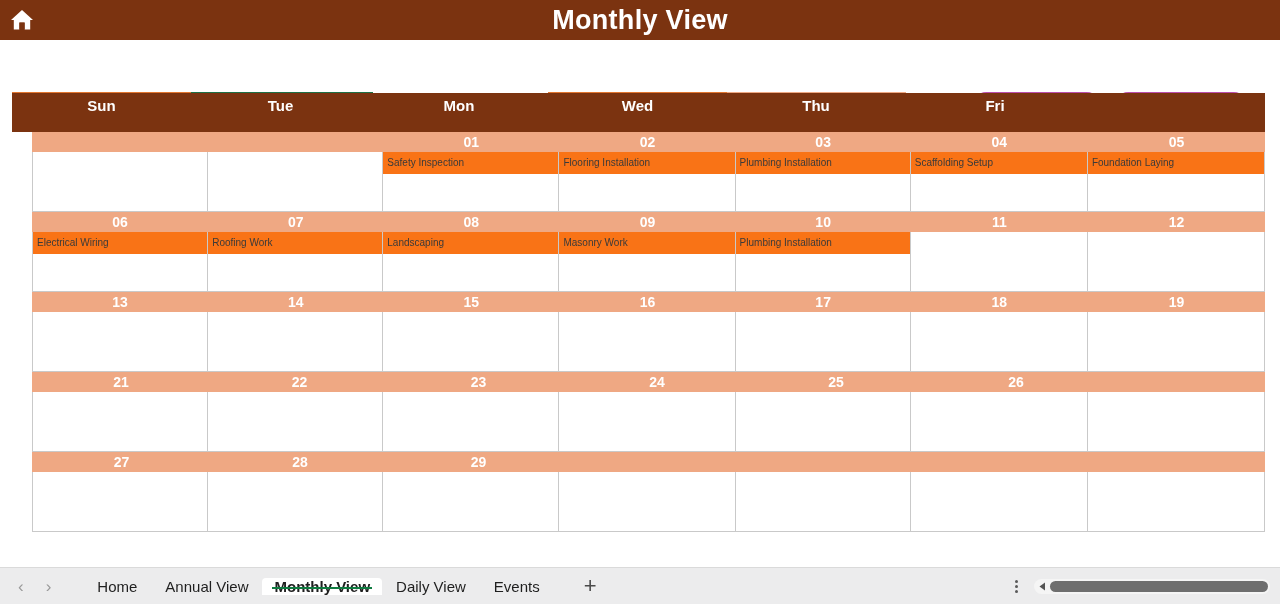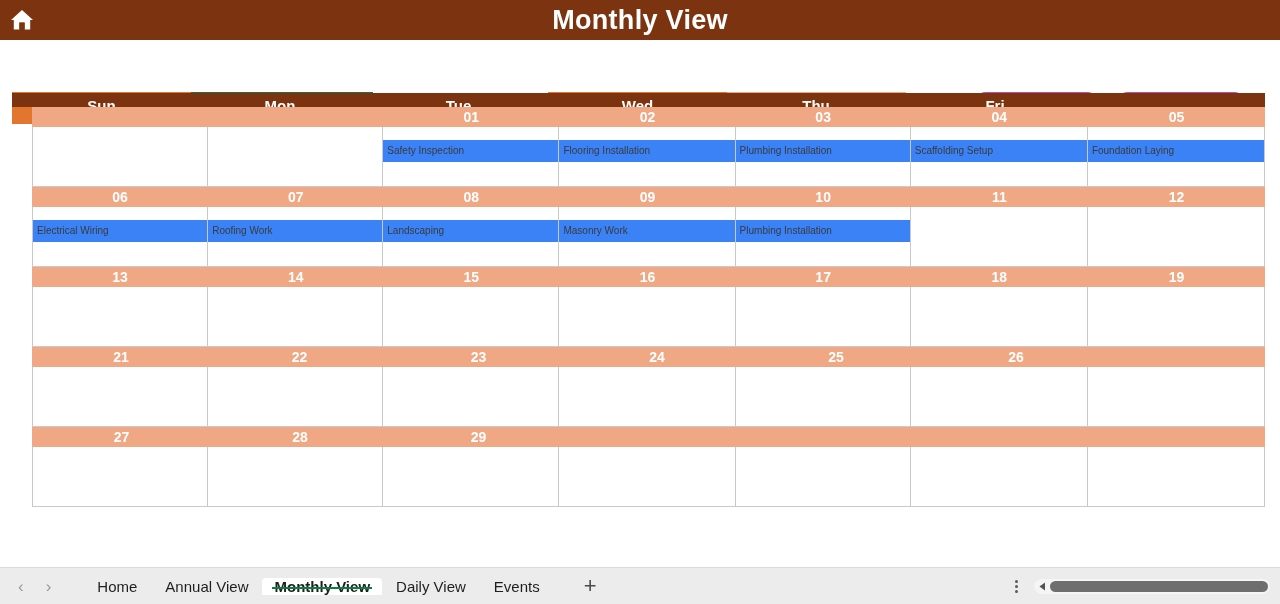--- a/index.html
+++ b/index.html
@@ -127,21 +127,21 @@
 
   
   .calendar {
     position: absolute;
     left: 12px; top: 93px;
     width: 1253px;
   }
   .dow-row {
     display: flex;
     background: #7B3310;
-    height: 14px;
+    height: 39px;
   }
   .dow-cell {
     color: #ffffff;
     font-size: 15px;
     font-weight: bold;
     text-align: center;
     line-height: 26px;
     box-sizing: border-box;
   }
   .week { position: relative; padding-left: 20px; }
@@ -166,23 +166,23 @@
   .body-cell {
     box-sizing: border-box;
     border-right: 1px solid #c9c9c9;
     border-bottom: 1px solid #c9c9c9;
     position: relative;
     overflow: hidden;
   }
   .body-cell:first-child { border-left: 1px solid #c9c9c9; }
   .evt {
     position: absolute;
-    left: 0; top: 13px; right: 0;
+    left: 0; top: 0; right: 0;
     height: 22px;
-    background: #3b82f6;
+    background: #f97316;
     color: #3a3a3a;
     font-size: 10px;
     line-height: 22px;
     padding-left: 4px;
     box-sizing: border-box;
     white-space: nowrap;
     overflow: hidden;
   }
 
   
@@ -329,22 +329,22 @@
   <div class="lbl-cell" id="year-label">Year</div>
   <div class="val-cell" id="year-value">2025</div>
 
   <button class="pill-btn" id="add-new-btn">Add New</button>
   <button class="pill-btn" id="show-events-btn">Show Events</button>
 </div>
 
 <div class="calendar">
   <div class="dow-row" id="dow-row">
       <div class="dow-cell c0">Sun</div>
+      <div class="dow-cell c2">Tue</div>
       <div class="dow-cell c1">Mon</div>
-      <div class="dow-cell c2">Tue</div>
       <div class="dow-cell c3">Wed</div>
       <div class="dow-cell c4">Thu</div>
       <div class="dow-cell c5">Fri</div>
     </div>
   <div id="weeks-container">
       <div class="week">
         <div class="date-row">
           <div class="date-cell c0"></div>
           <div class="date-cell c1"></div>
           <div class="date-cell c2">01</div>

